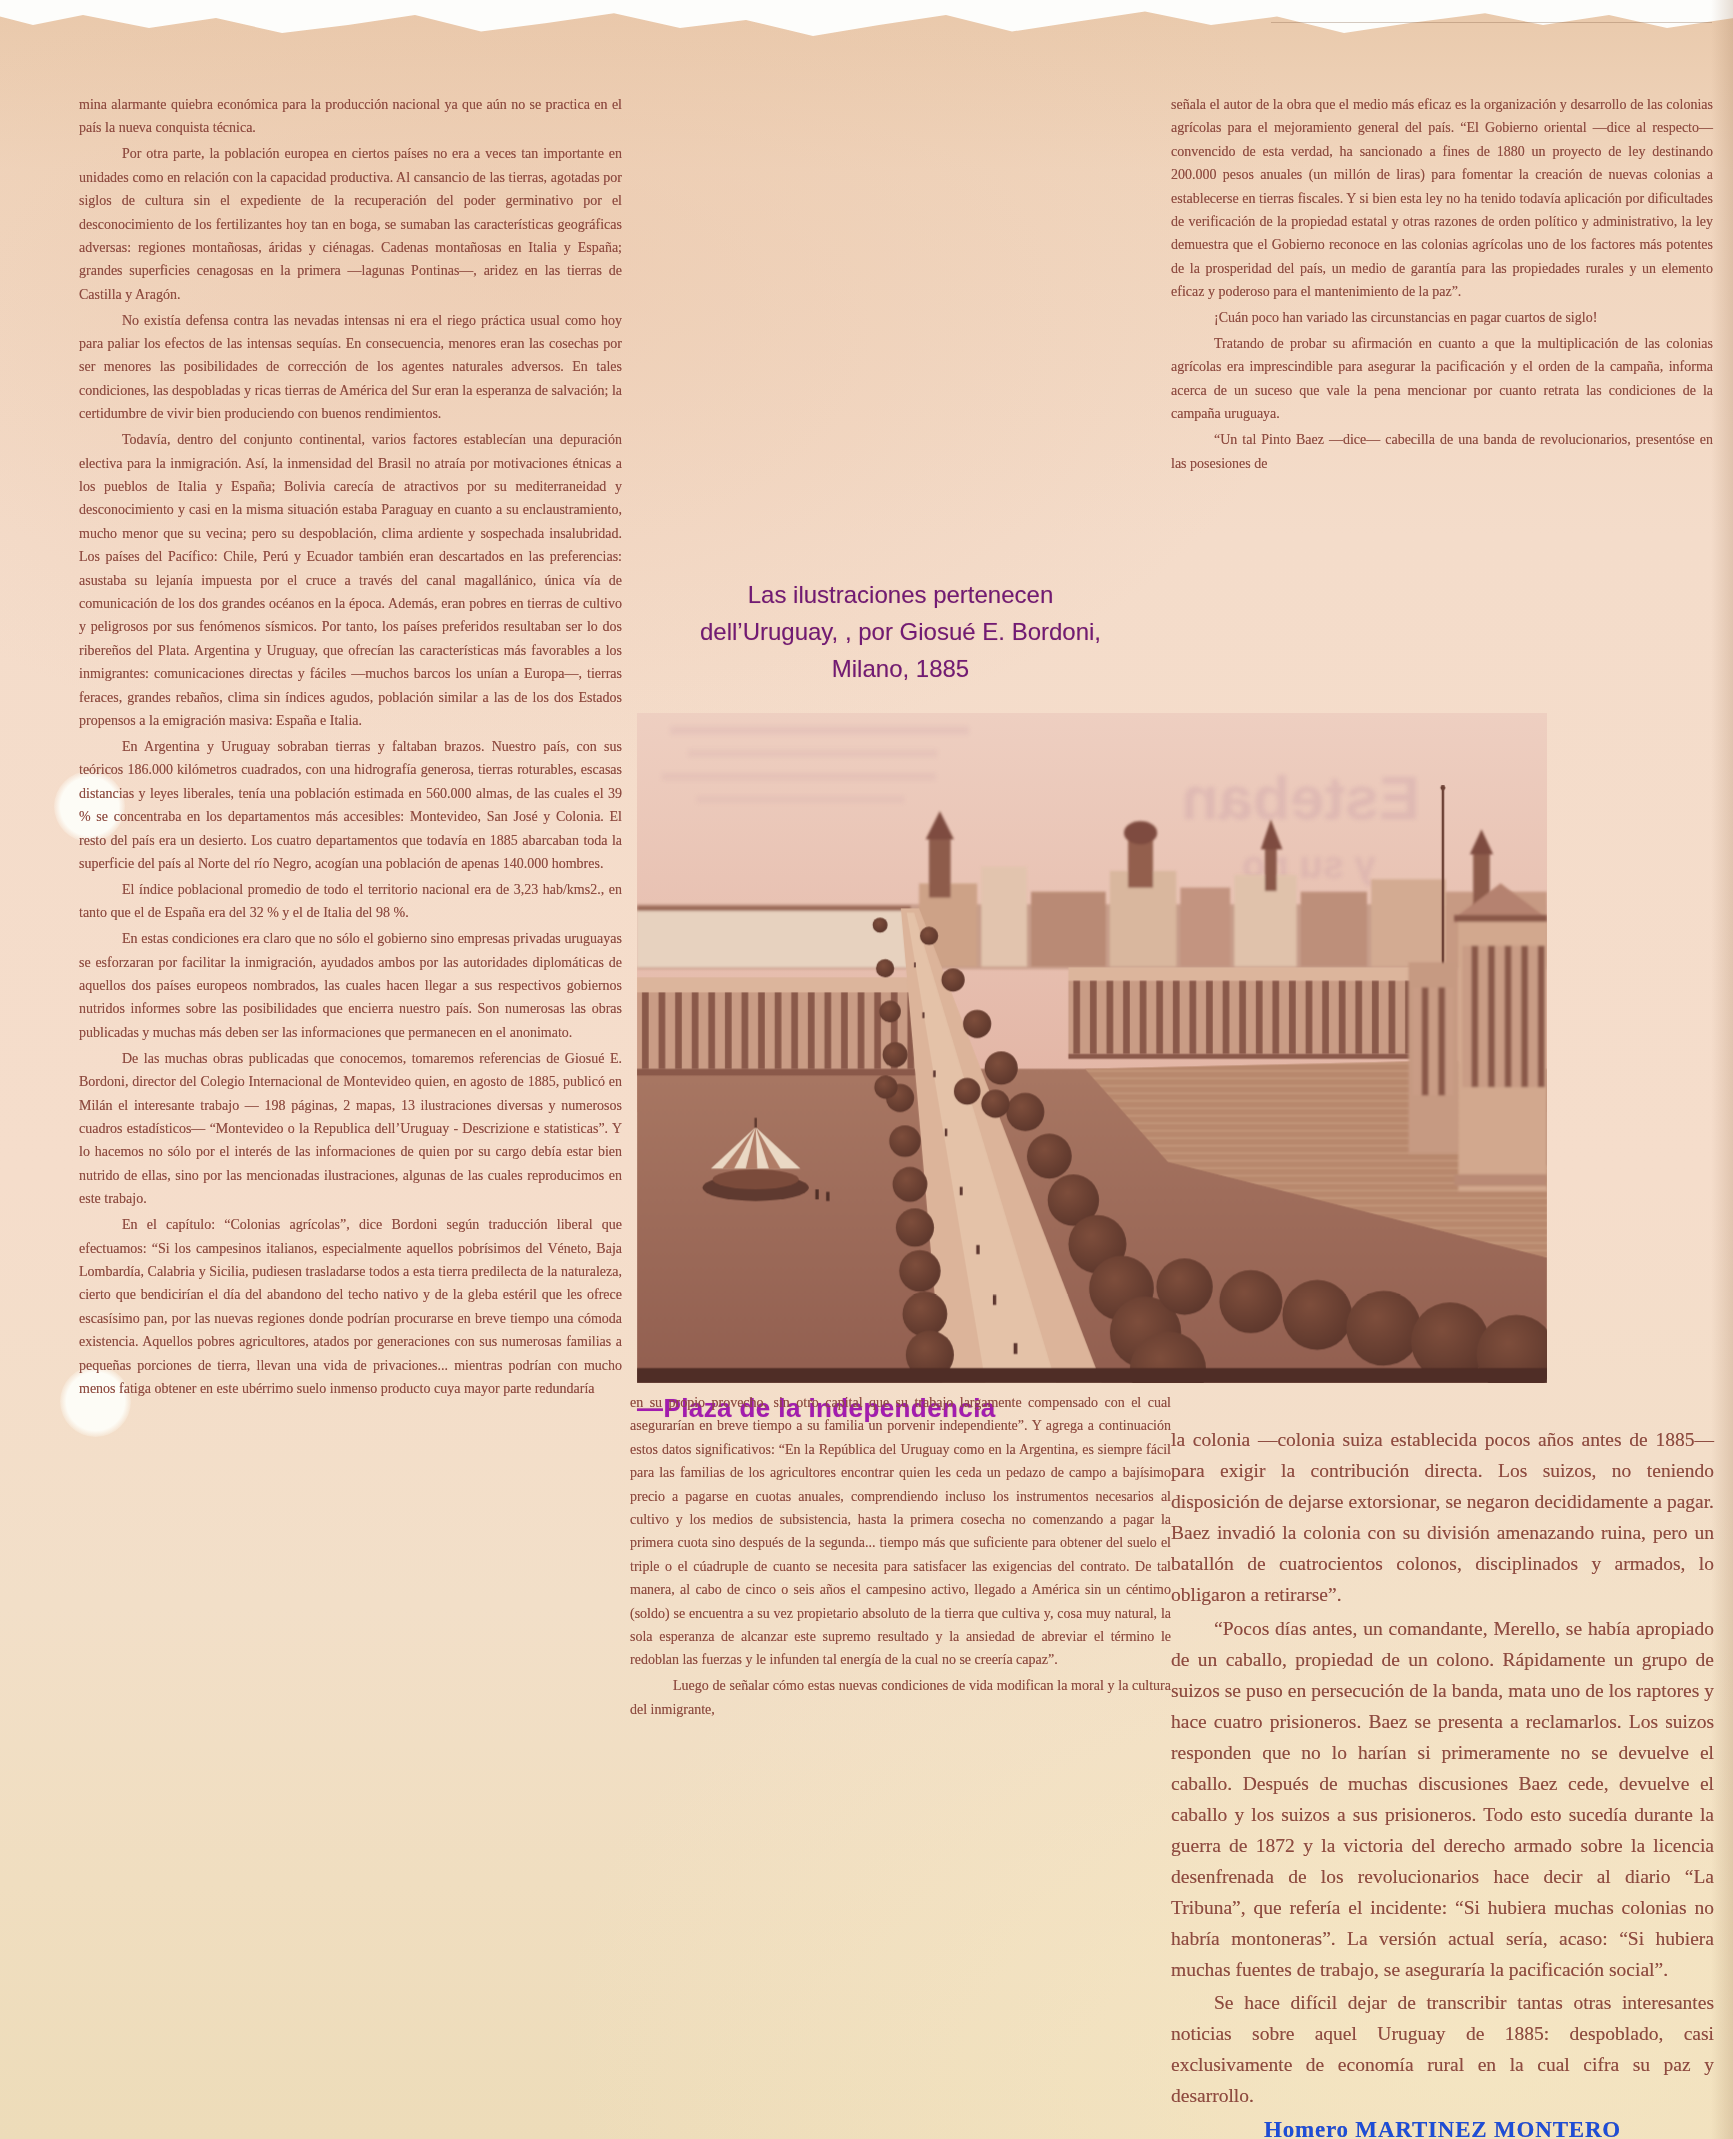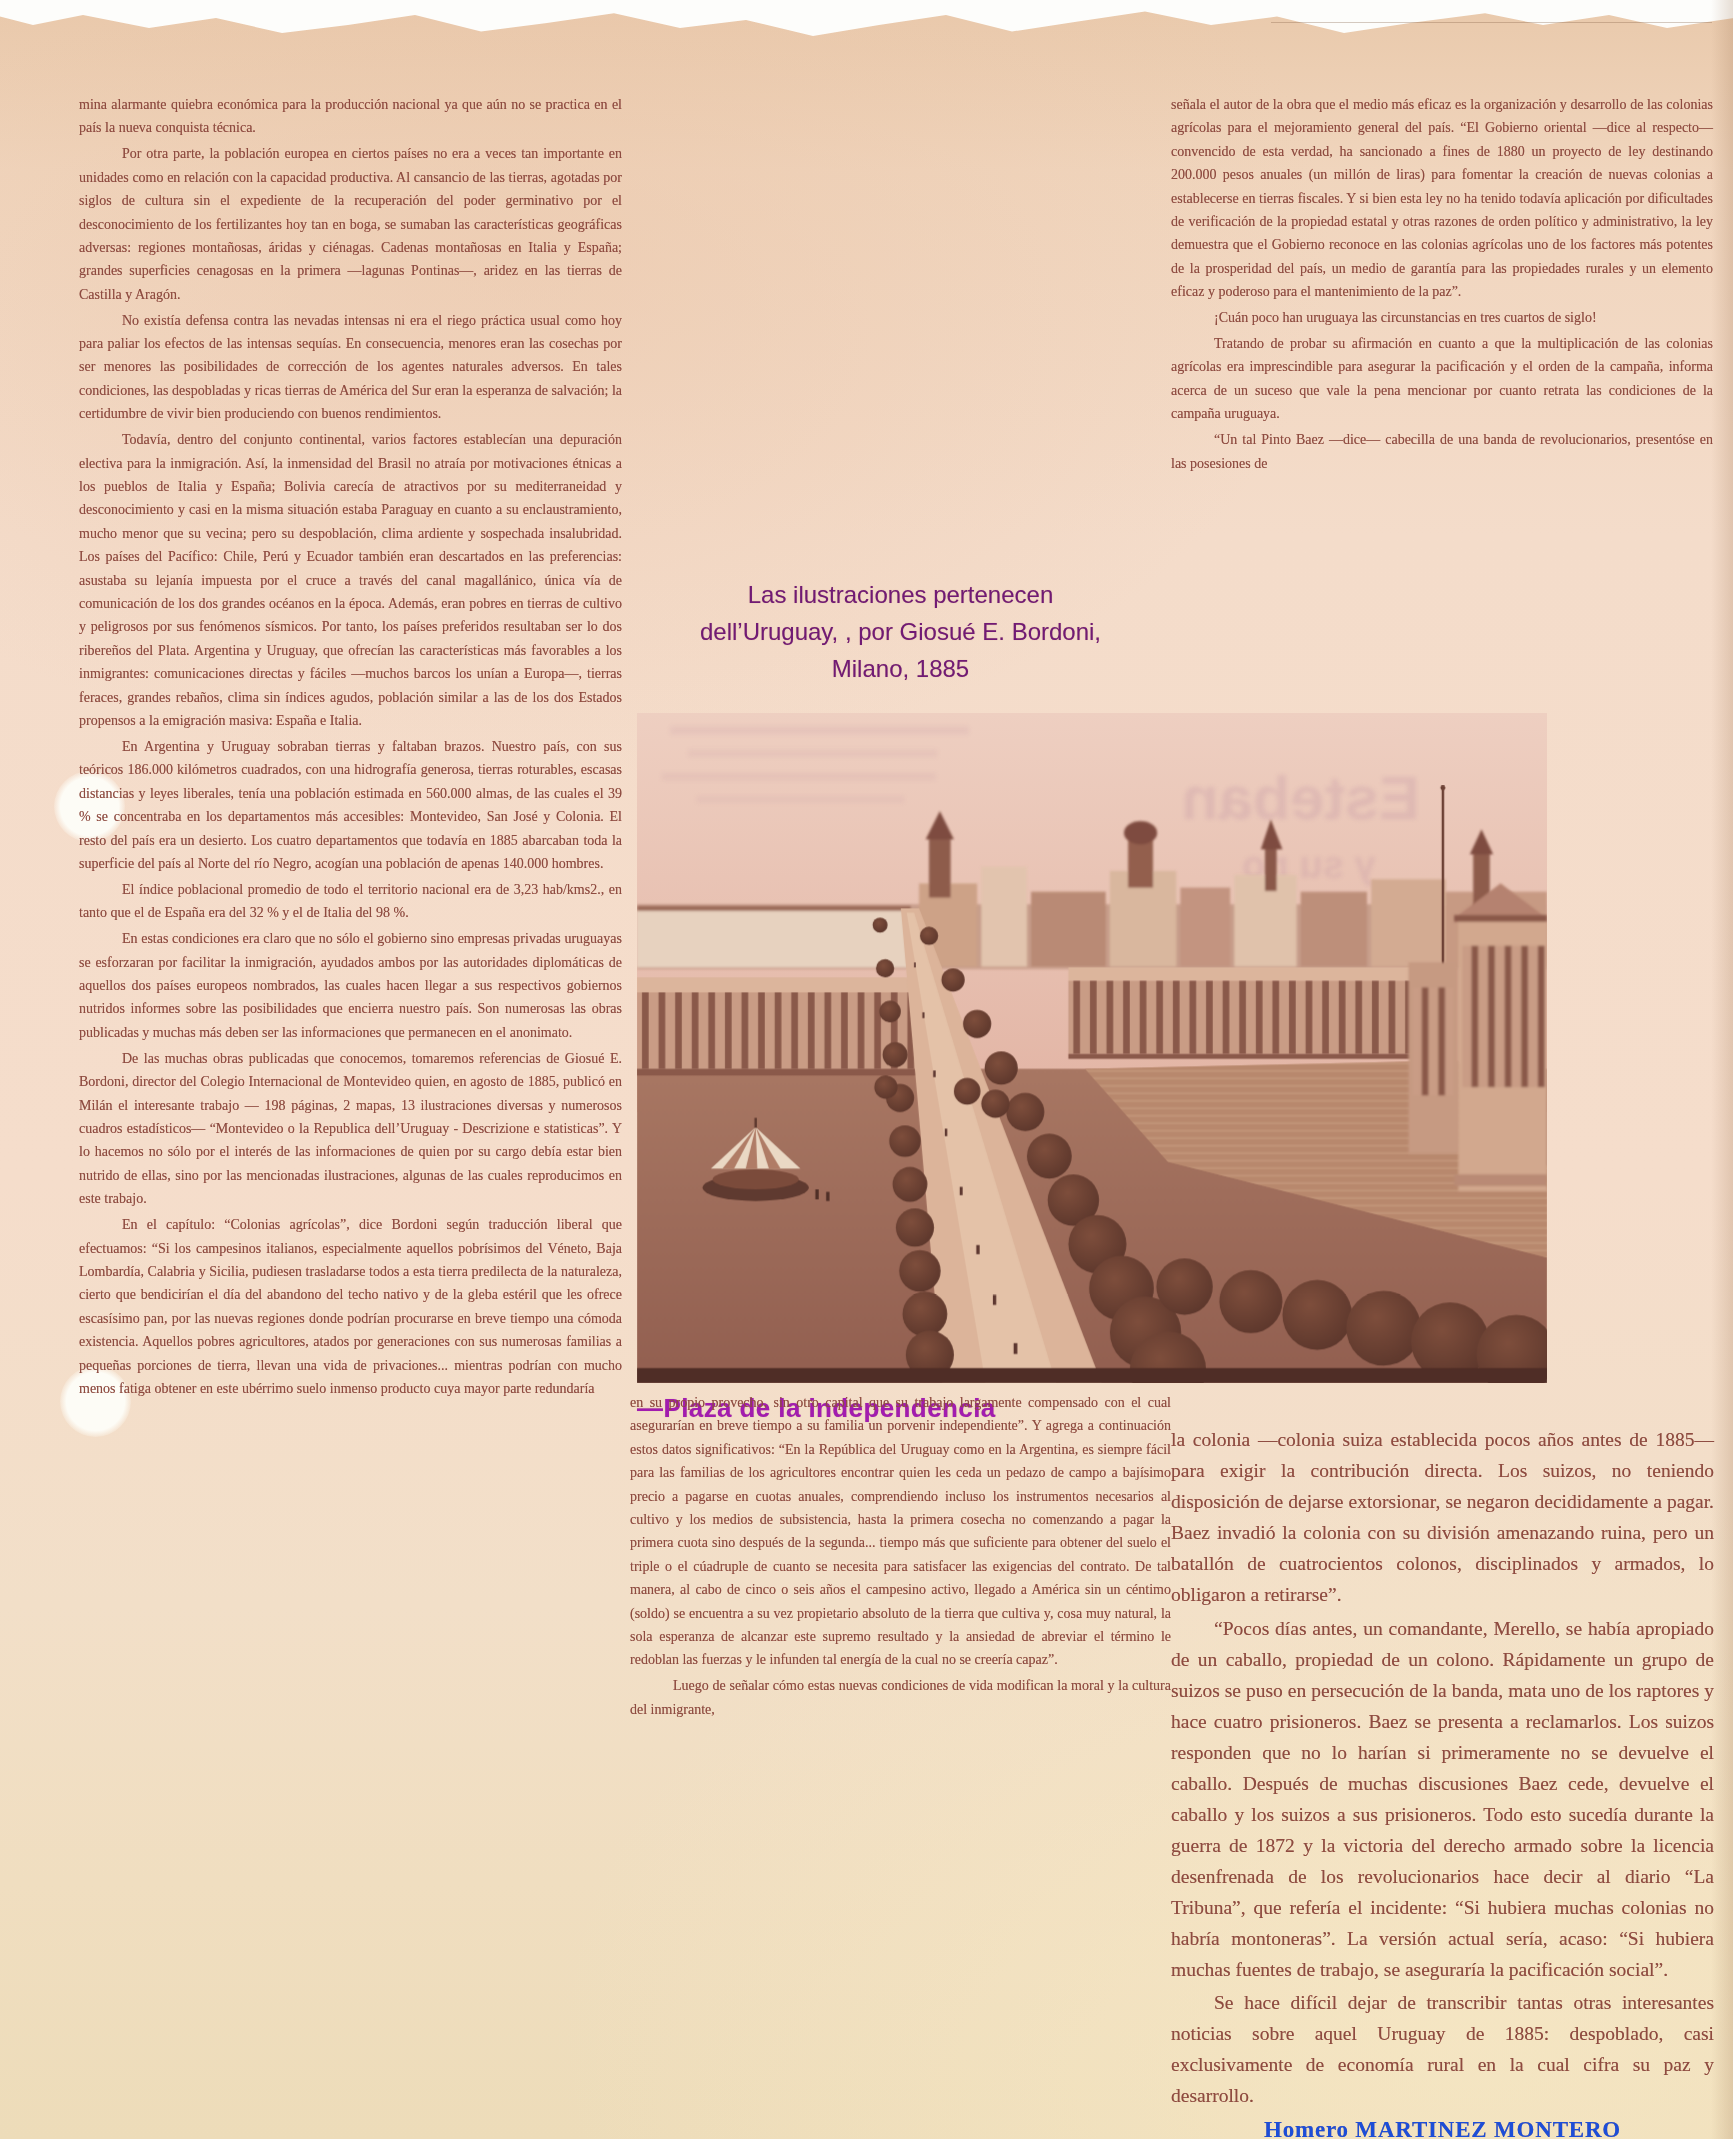--- a/index.html
+++ b/index.html
@@ -75,21 +75,21 @@
 </div>
 
 <div class="center-note">
   <div>Las ilustraciones pertenecen</div>
   <div>dell’Uruguay, , por Giosué E. Bordoni,</div>
   <div>Milano, 1885</div>
 </div>
 
 <div class="col col-right-top">
   <p>señala el autor de la obra que el medio más eficaz es la organización y desarrollo de las colonias agrícolas para el mejoramiento general del país. “El Gobierno oriental —dice al respecto— convencido de esta verdad, ha sancionado a fines de 1880 un proyecto de ley destinando 200.000 pesos anuales (un millón de liras) para fomentar la creación de nuevas colonias a establecerse en tierras fiscales. Y si bien esta ley no ha tenido todavía aplicación por dificultades de verificación de la propiedad estatal y otras razones de orden político y administrativo, la ley demuestra que el Gobierno reconoce en las colonias agrícolas uno de los factores más potentes de la prosperidad del país, un medio de garantía para las propiedades rurales y un elemento eficaz y poderoso para el mantenimiento de la paz”.</p>
-  <p class="ind">¡Cuán poco han uruguaya las circunstancias en tres cuartos de siglo!</p>
+  <p class="ind">¡Cuán poco han variado las circunstancias en pagar cuartos de siglo!</p>
   <p class="ind">Tratando de probar su afirmación en cuanto a que la multiplicación de las colonias agrícolas era imprescindible para asegurar la pacificación y el orden de la campaña, informa acerca de un suceso que vale la pena mencionar por cuanto retrata las condiciones de la campaña uruguaya.</p>
   <p class="ind">“Un tal Pinto Baez —dice— cabecilla de una banda de revolucionarios, presentóse en las posesiones de</p>
 </div>
 
 <div class="figure">
 <svg viewBox="0 0 1097 806" preserveAspectRatio="none">
   <defs>
     <linearGradient id="skyG" x1="0" y1="0" x2="0" y2="1">
       <stop offset="0" stop-color="#eecfc1"></stop>
           <stop offset="1" stop-color="#e2b4a4"></stop>

